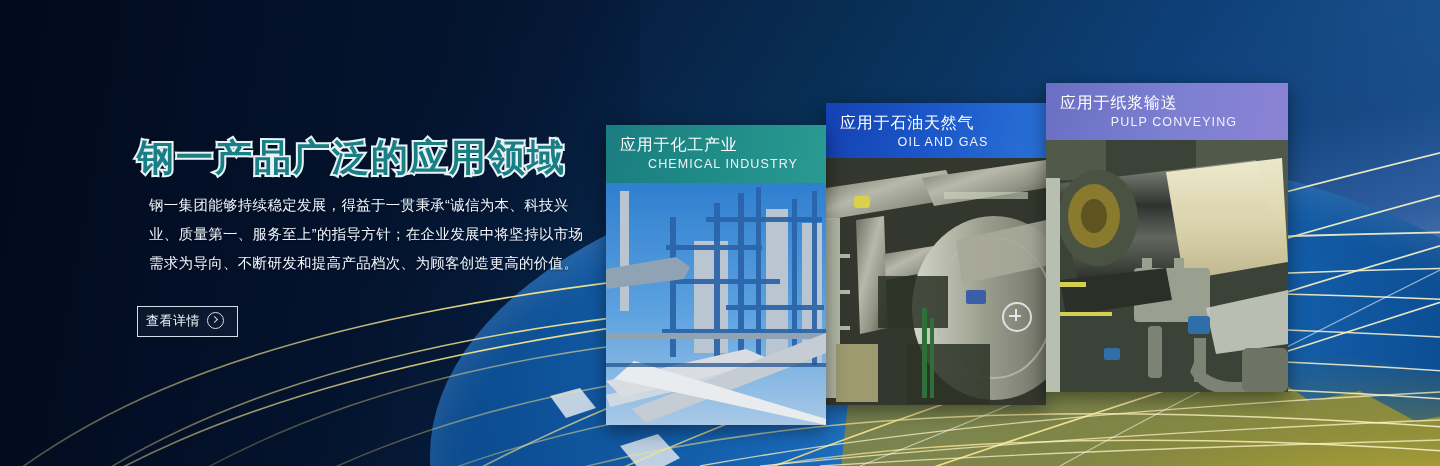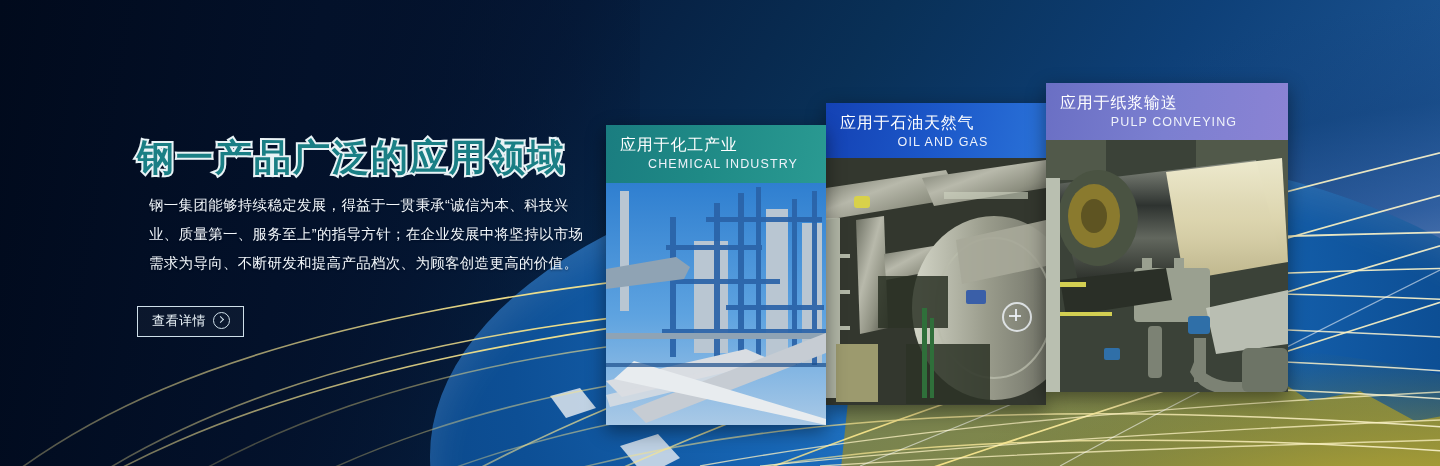--- a/index.html
+++ b/index.html
@@ -35,21 +35,21 @@
     font-size:37px;line-height:1.1;font-weight:700;letter-spacing:2px;
     color:#1a7f85;
     -webkit-text-stroke:4px #e9f3f6;
     paint-order:stroke fill;
     margin:0 0 12px 0;white-space:nowrap;
   }
   .body-copy{margin:12px;color:#f2f7fb;font-size:14.5px;line-height:2.0;
     letter-spacing:.3px;width:440px;
     text-shadow:0 1px 2px rgba(0,10,30,.6);}
   .cta{display:inline-flex;align-items:center;gap:7px;
-    margin-top:16px;padding:5px 13px 6px 14px;
+    margin-top:16px;padding:5px 13px 6px 8px;
     border:1px solid #cfe0ea;color:#eaf3f8;font-size:13px;letter-spacing:.5px;
     background:rgba(255,255,255,.04);cursor:pointer;}
   .cta .chev{display:inline-block;width:15px;height:15px;border:1px solid #cfe0ea;
     border-radius:50%;position:relative;}
   .cta .chev:after{content:"";position:absolute;left:4px;top:4px;width:4px;height:4px;
     border-top:1px solid #cfe0ea;border-right:1px solid #cfe0ea;transform:rotate(45deg);}
 
   
   .card{position:absolute;overflow:hidden;
     box-shadow:0 6px 18px rgba(0,0,0,.45);}

